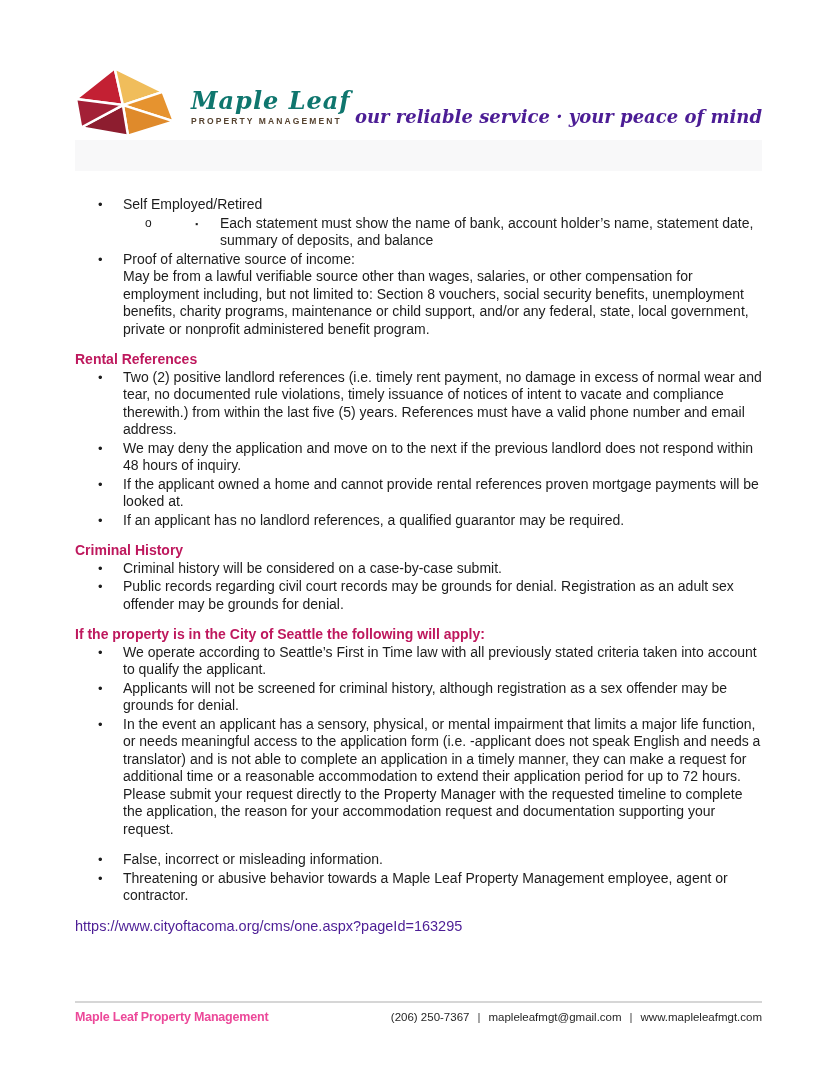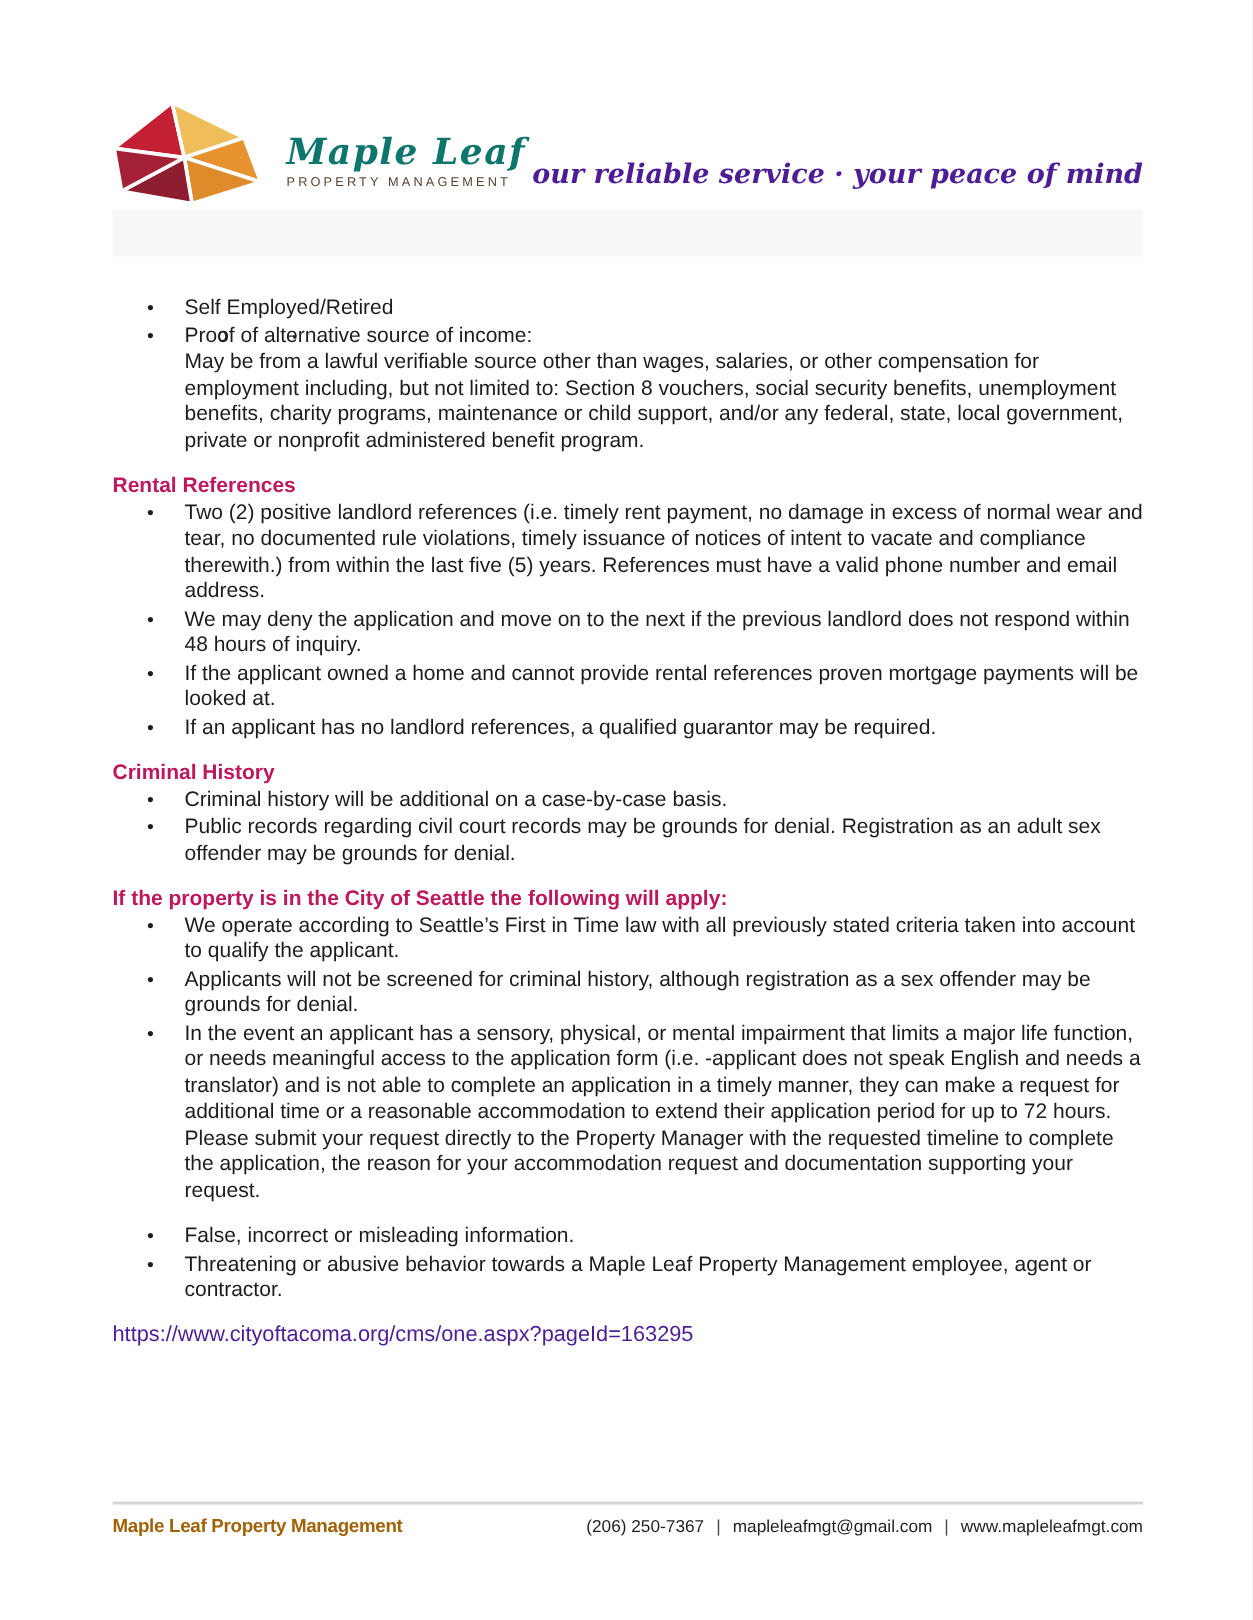--- a/index.html
+++ b/index.html
@@ -11,21 +11,21 @@
   }
   
   .logo { position:absolute; left:75px; top:67px; display:flex; align-items:flex-start; }
   .logo svg { display:block; }
   .brand-text { margin-left:9px; margin-top:20px; }
   .brand-name {
     font-family:"DejaVu Serif", serif; font-style:italic; font-weight:600;
     font-size:24px; line-height:28px; color:#0f766e; letter-spacing:1px; white-space:nowrap;
   }
   .brand-sub {
-    font-size:8.5px; font-weight:normal; letter-spacing:2.1px; color:#564330;
+    font-size:8.5px; font-weight:bold; letter-spacing:2.1px; color:#564330;
     margin-top:1px; white-space:nowrap;
   }
   .tagline {
     position:absolute; right:73px; top:106px; white-space:nowrap;
     font-family:"DejaVu Serif", serif; font-style:italic; font-weight:600;
     font-size:18px; color:#4c1d95;
   }
   .band { position:absolute; left:75px; top:140px; width:687px; height:31px; background:#f8f8f9; }
 
   
@@ -42,21 +42,21 @@
   .li.l3 > .b { left:120px; font-size:8.5px; top:1px; }
   .cont { margin-top:0; }
   .doc-link { margin-top:11px; font-size:14.5px; color:#4c1d95; cursor:pointer; }
 
   
   .footer {
     position:absolute; left:75px; width:687px; top:1001px;
     border-top:2px solid #d6d6d6; padding-top:7px;
     display:flex; justify-content:space-between; align-items:baseline;
   }
-  .footer-company { font-weight:bold; font-size:12.5px; color:#a16207; letter-spacing:-0.2px; }
+  .footer-company { font-weight:bold; font-size:12.5px; color:#ec4899; letter-spacing:-0.2px; }
   .footer-contact { font-size:11.5px; color:#1f1f1f; white-space:nowrap; }
   .footer-sep { padding:0 8px; color:#444; }
 </style>
 </head>
 <body>
 
 <div class="page">
 
   <div class="logo">
     <svg width="107" height="70" viewBox="0 0 105 68">
@@ -77,33 +77,33 @@
 
   <div class="tagline">our reliable service · your peace of mind</div>
 
   <div class="band"></div>
 
   <div class="content">
     <div id="sections">
         <div class="section">
           <div class="li l1"><span class="b">•</span><span>Self Employed/Retired</span></div>
           <div class="li l2"><span class="b">o</span></div>
-          <div class="li l3"><span class="b">▪</span></div>
+          <div class="li l3"><span class="b">▪</span><span>Each statement must show the name of bank, account holder’s name, statement date, summary of deposits, and balance</span></div>
           <div class="li l1"><span class="b">•</span><span>Proof of alternative source of income:</span><div class="cont">May be from a lawful verifiable source other than wages, salaries, or other compensation for employment including, but not limited to: Section 8 vouchers, social security benefits, unemployment benefits, charity programs, maintenance or child support, and/or any federal, state, local government, private or nonprofit administered benefit program.</div></div>
         </div>
         <div class="section">
           <div class="heading">Rental References</div>
           <div class="li l1"><span class="b">•</span><span>Two (2) positive landlord references (i.e. timely rent payment, no damage in excess of normal wear and tear, no documented rule violations, timely issuance of notices of intent to vacate and compliance therewith.) from within the last five (5) years. References must have a valid phone number and email address.</span></div>
           <div class="li l1"><span class="b">•</span><span>We may deny the application and move on to the next if the previous landlord does not respond within 48 hours of inquiry.</span></div>
           <div class="li l1"><span class="b">•</span><span>If the applicant owned a home and cannot provide rental references proven mortgage payments will be looked at.</span></div>
           <div class="li l1"><span class="b">•</span><span>If an applicant has no landlord references, a qualified guarantor may be required.</span></div>
         </div>
         <div class="section">
           <div class="heading">Criminal History</div>
-          <div class="li l1"><span class="b">•</span><span>Criminal history will be additional on a case-by-case basis.</span></div>
+          <div class="li l1"><span class="b">•</span><span>Criminal history will be considered on a case-by-case submit.</span></div>
           <div class="li l1"><span class="b">•</span><span>Public records regarding civil court records may be grounds for denial. Registration as an adult sex offender may be grounds for denial.</span></div>
         </div>
         <div class="section">
           <div class="heading">If the property is in the City of Seattle the following will apply:</div>
           <div class="li l1"><span class="b">•</span><span>We operate according to Seattle’s First in Time law with all previously stated criteria taken into account to qualify the applicant.</span></div>
           <div class="li l1"><span class="b">•</span><span>Applicants will not be screened for criminal history, although registration as a sex offender may be grounds for denial.</span></div>
           <div class="li l1"><span class="b">•</span><span>In the event an applicant has a sensory, physical, or mental impairment that limits a major life function, or needs meaningful access to the application form (i.e. -applicant does not speak English and needs a translator) and is not able to complete an application in a timely manner, they can make a request for additional time or a reasonable accommodation to extend their application period for up to 72 hours. Please submit your request directly to the Property Manager with the requested timeline to complete the application, the reason for your accommodation request and documentation supporting your request.</span></div>
         </div>
         <div class="section">
           <div class="li l1"><span class="b">•</span><span>False, incorrect or misleading information.</span></div>

